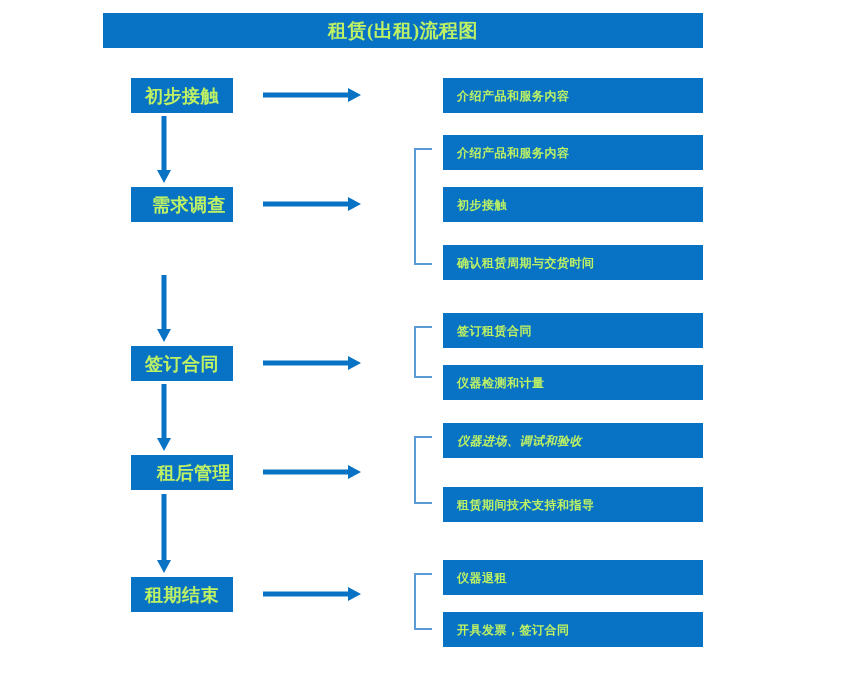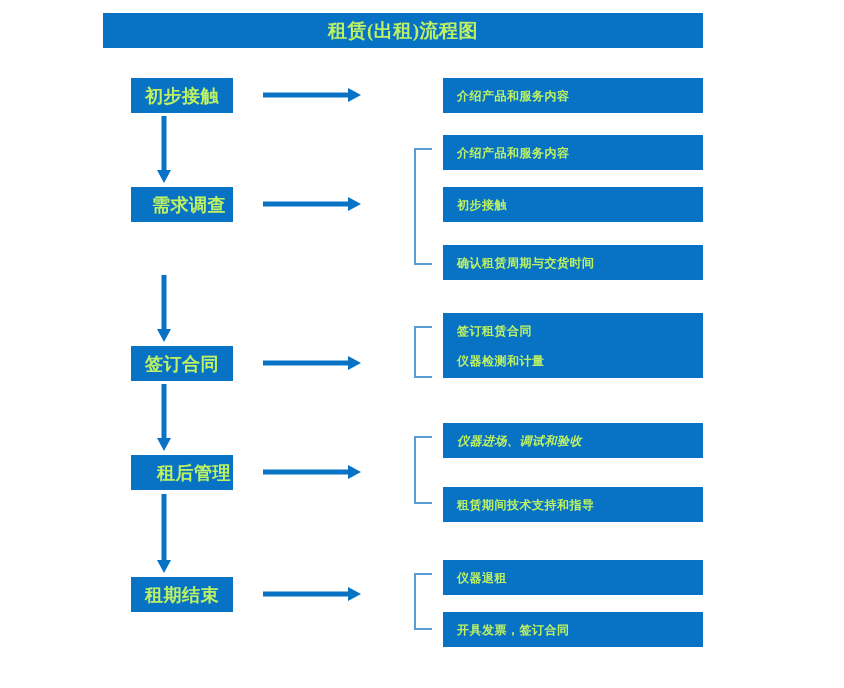--- a/index.html
+++ b/index.html
@@ -154,21 +154,21 @@
   <div class="box detail-box" style="top:78px;">介绍产品和服务内容</div>
 
   <div class="box detail-box" style="top:135px;">介绍产品和服务内容</div>
 
   <div class="box detail-box" style="top:187px;">初步接触</div>
 
   <div class="box detail-box" style="top:313px;">签订租赁合同</div>
 
   <div class="box detail-box" style="top:245px;">确认租赁周期与交货时间</div>
 
-  <div class="box detail-box" style="top:343px;">仪器检测和计量</div>
+  <div class="box detail-box" style="top:365px;">仪器检测和计量</div>
 
   <div class="box detail-box" style="top:423px;font-style:italic;">仪器进场、调试和验收</div>
 
   <div class="box detail-box" style="top:487px;">租赁期间技术支持和指导</div>
 
   <div class="box detail-box" style="top:560px;font-family:Liberation Serif, serif;">仪器退租</div>
 
   <div class="box detail-box" style="top:612px;">开具发票，签订合同</div>
 
 </div>

